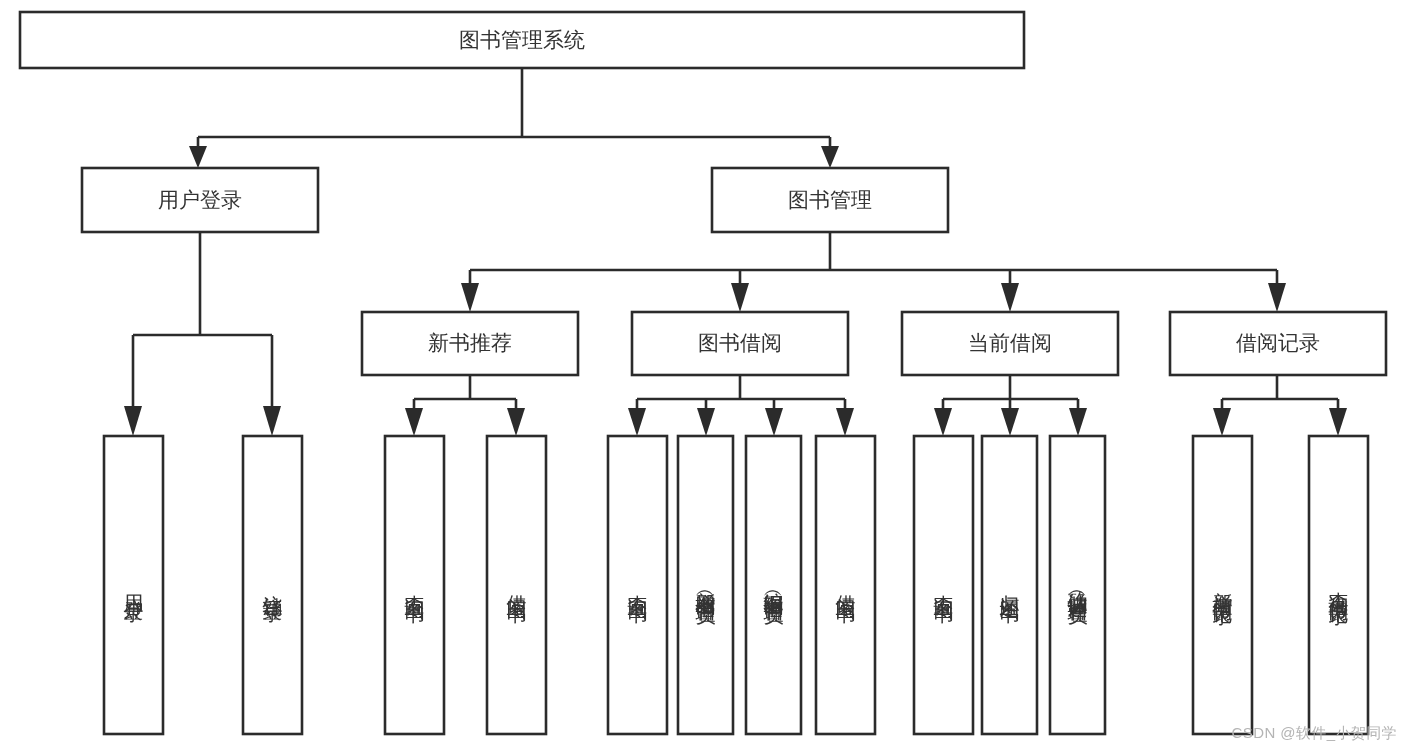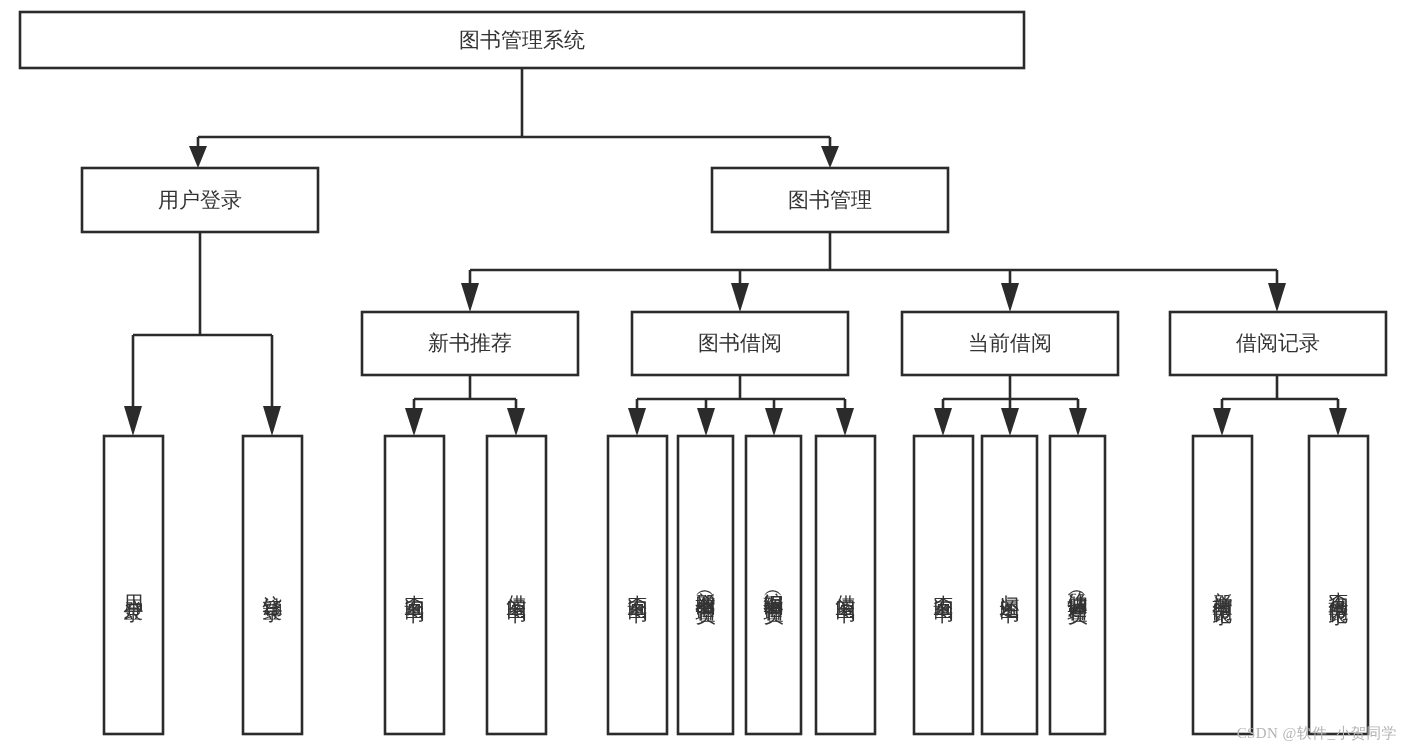--- a/index.html
+++ b/index.html
@@ -45,21 +45,21 @@
     font-family: "DejaVu Sans", "Liberation Sans", sans-serif;
     font-size: 21px;
     fill: #333333;
     text-anchor: middle;
     dominant-baseline: middle;
   }
   .watermark {
     position: absolute;
     right: 8px;
     bottom: 4px;
-    font-family: Liberation Serif, serif;
+    font-family: Liberation Sans, sans-serif;
     font-size: 15px;
     color: #b4b4b4;
     white-space: nowrap;
     letter-spacing: 0.4px;
     text-align: right;
   }
   .vlabel {
     position: absolute;
     display: flex;
     align-items: center;

